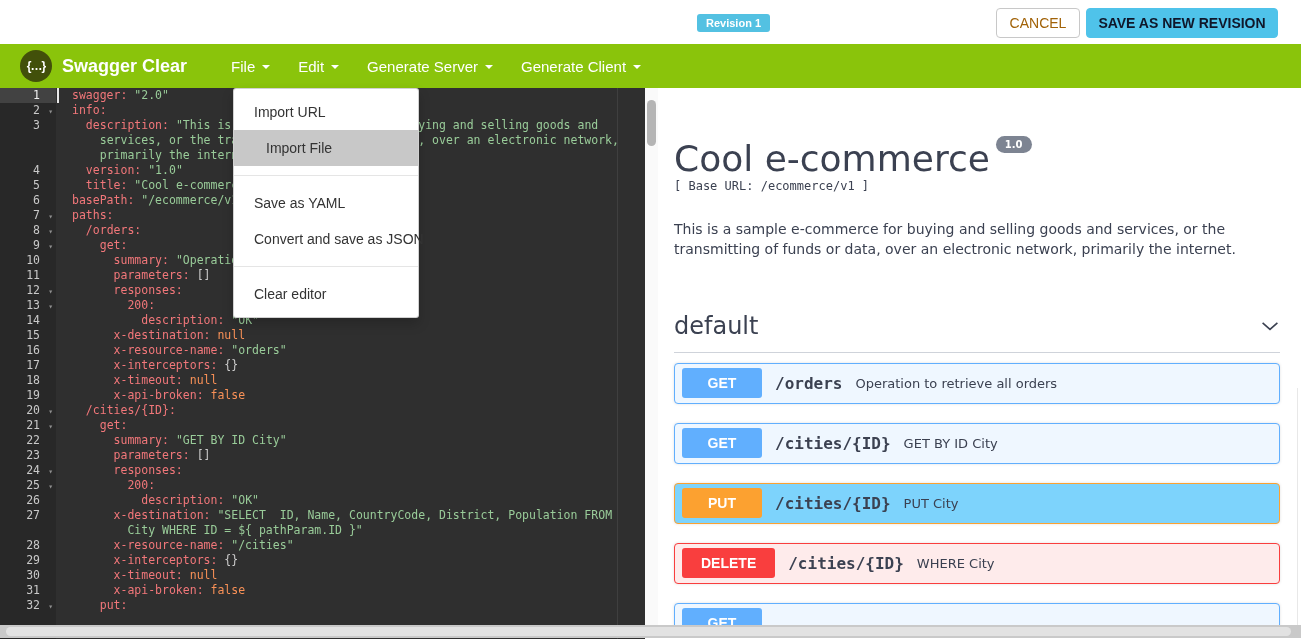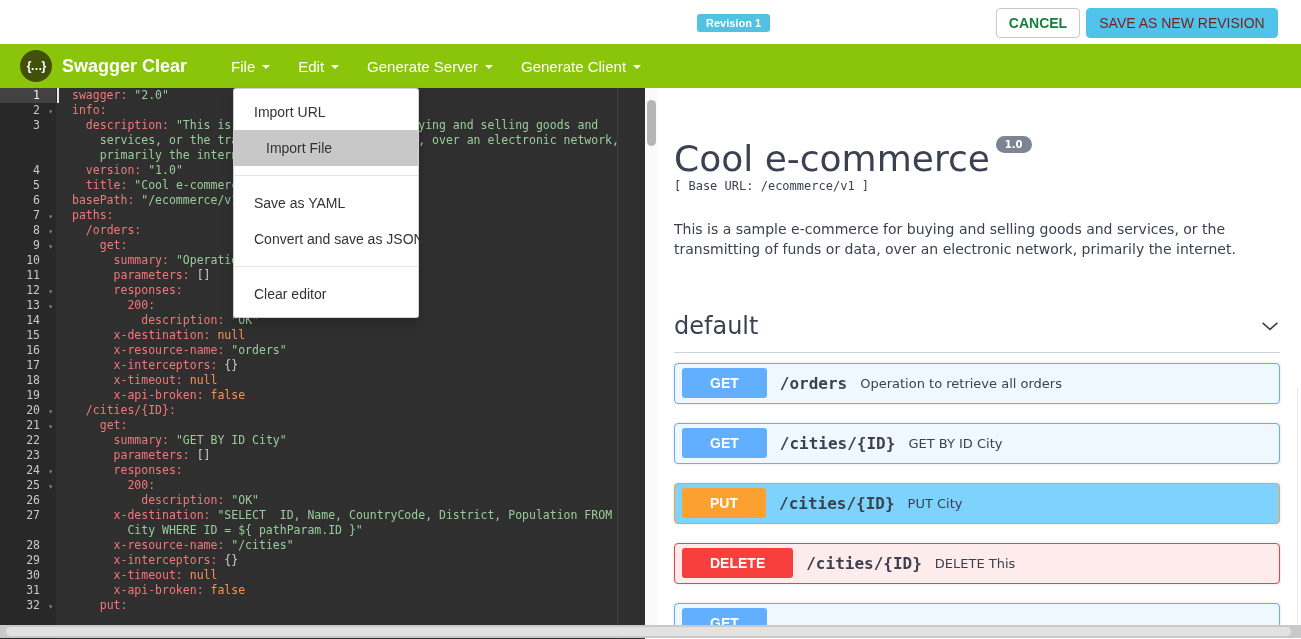--- a/index.html
+++ b/index.html
@@ -6,22 +6,22 @@
   html,body { width:1301px; height:639px; overflow:hidden; background:#fff;
               font-family:"Liberation Sans", sans-serif; }
   .stage { position:relative; width:1301px; height:639px; overflow:hidden; }
 
   
   .topbar { position:absolute; left:0; top:0; width:100%; height:48px; background:#fff; }
   .rev-badge { position:absolute; left:697px; top:14px; background:var(--topbar-blue);
                color:#fff; font-size:11px; font-weight:bold; padding:3px 9px; border-radius:3px; }
   .btn { position:absolute; top:8px; height:30px; border-radius:4px; font-size:14px;
          display:flex; align-items:center; justify-content:center; cursor:pointer; }
-  .btn-cancel { right:221px; width:84px; background:#fff; border:1px solid #c8c8c8; color:#15803d;font-weight:bold; }
-  .btn-save { right:23px; width:192px; background:var(--save-blue); border:1px solid var(--save-blue); color:#7f1d1d; }
+  .btn-cancel { right:221px; width:84px; background:#fff; border:1px solid #c8c8c8; color:#a16207; }
+  .btn-save { right:23px; width:192px; background:var(--save-blue); border:1px solid var(--save-blue); color:#0f172a;font-weight:bold; }
 
   
   .navbar { position:absolute; left:0; top:44px; width:100%; height:44px;
             background:var(--navbar-green); display:flex; align-items:center; }
   .logo { width:32px; height:32px; border-radius:50%; background:#42500a; margin-left:20px;
           display:flex; align-items:center; justify-content:center;
           color:#fff; font-size:12px; font-weight:bold; letter-spacing:-1px; }
   .brand { color:#fff; font-size:18px; font-weight:bold; margin-left:10px; margin-right:44px; }
   .nav-menus { display:flex; align-items:flex-start; gap:28px; }
   .nav-item { color:#fff; font-size:15px; display:flex; align-items:center; cursor:pointer; }
@@ -68,21 +68,21 @@
   .base-url { font-family:"DejaVu Sans Mono", monospace; font-size:12px; }
   .api-desc { margin-top:26px; font-size:14px; line-height:1.45; max-width:585px; }
   .section-head { margin-top:52px; display:flex; align-items:center; justify-content:space-between;
                   padding-bottom:12px; border-bottom:1px solid #cfd3da; }
   .section-name { font-size:24px; }
   .chev { cursor:pointer; display:flex; align-items:center; }
   .ops { margin-top:10px; }
   .op { height:41px; border:1px solid; border-radius:4px; margin-bottom:19px;
         display:flex; align-items:center; padding:0 10px 0 7px; cursor:pointer;
         box-shadow:0 0 3px rgba(0,0,0,.12); }
-  .method-badge { min-width:80px; padding:7px 28px; border-radius:3px; color:#fff;
+  .method-badge { min-width:80px; padding:7px 19px; border-radius:3px; color:#fff;
                   font-size:14px; font-weight:bold; text-align:center;
                   font-family:"Liberation Sans", sans-serif; }
   .op-path { margin-left:13px; font-family:"DejaVu Sans Mono", monospace;
              font-size:16px; font-weight:bold; }
   .op-sum { margin-left:13px; font-size:13px; }
   .panel-vline { position:absolute; right:3px; top:300px; bottom:0; width:1px; background:#e8e8e8; }
 
   
   .hscroll { position:absolute; left:0; right:0; bottom:1px; height:13px; background:#c9c9c9; z-index:60; }
   .hscroll .thumb { position:absolute; left:6px; right:10px; top:2px; height:9px;
@@ -366,21 +366,21 @@
           <span class="op-sum">GET BY ID City</span>
         </div>
         <div class="op" style="border-color: rgb(252, 161, 48); background: #7dd3fc;">
           <span class="method-badge" style="background: rgb(252, 161, 48);">PUT</span>
           <span class="op-path">/cities/{ID}</span>
           <span class="op-sum">PUT City</span>
         </div>
         <div class="op" style="border-color: rgb(249, 62, 62); background: rgb(254, 235, 235);">
           <span class="method-badge" style="background: rgb(249, 62, 62);">DELETE</span>
           <span class="op-path">/cities/{ID}</span>
-          <span class="op-sum">DELETE This</span>
+          <span class="op-sum">WHERE City</span>
         </div>
         <div class="op" style="border-color: rgb(97, 175, 254); background: rgb(239, 247, 255);">
           <span class="method-badge" style="background: rgb(97, 175, 254);">GET</span>
         </div>
       </div>
     <div class="panel-vline"></div>
   </div>
 
   <div class="hscroll">
     <div class="thumb"></div>

